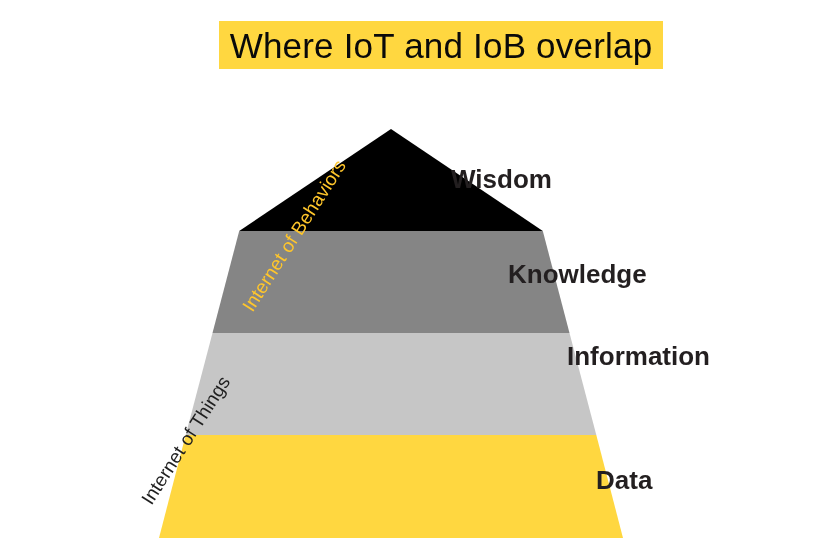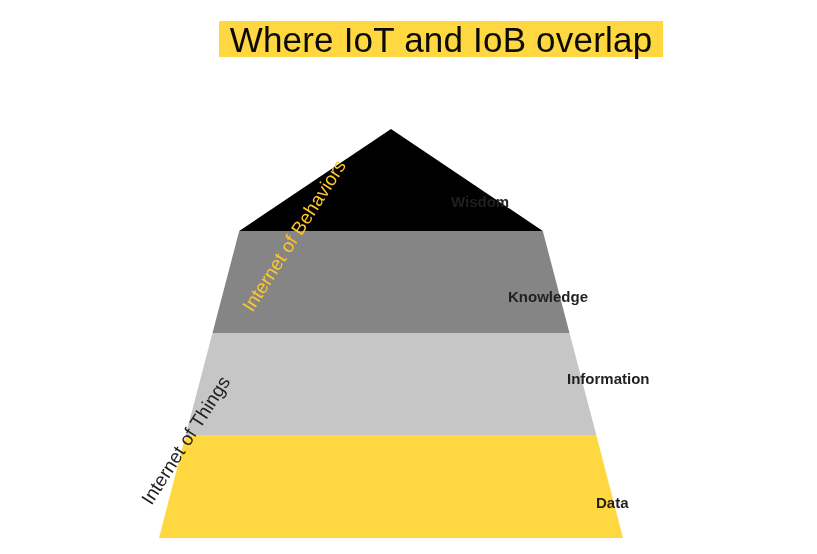--- a/index.html
+++ b/index.html
@@ -17,21 +17,21 @@
     background: #ffffff;
     overflow: hidden;
   }
 
   
   #title-banner {
     position: absolute;
     left: 219px;
     top: 21px;
     width: 444px;
-    height: 36px;
+    height: 48px;
     background: #FFD740;
     display: flex;
     align-items: center;
     justify-content: center;
   }
   #title-text {
     font-family: "Liberation Sans", sans-serif;
     font-size: 35px;
     font-weight: 400;
     color: #0a0a0a;
@@ -70,25 +70,24 @@
     top: 493px;
     color: #1f1f1f;
     transform: rotate(-57.5deg);
   }
 
   
   .tier-label {
     position: absolute;
     font-family: "Liberation Sans", sans-serif;
     font-weight: bold;
-    font-size: 15px;
+    font-size: 26px;
     color: #231f20;
     white-space: nowrap;
     line-height: 1;
-    margin-top: 28px;
   }
   #tier-label-0 { left: 451px; top: 166px; }
   #tier-label-1 { left: 508px; top: 261px; text-align: center; }
   #tier-label-2 { left: 567px; top: 343px; text-align: right; }
   #tier-label-3 { left: 596px; top: 467px; }
 </style>
 </head>
 <body>
 
 <div id="stage" style="background: rgb(255, 255, 255);">

